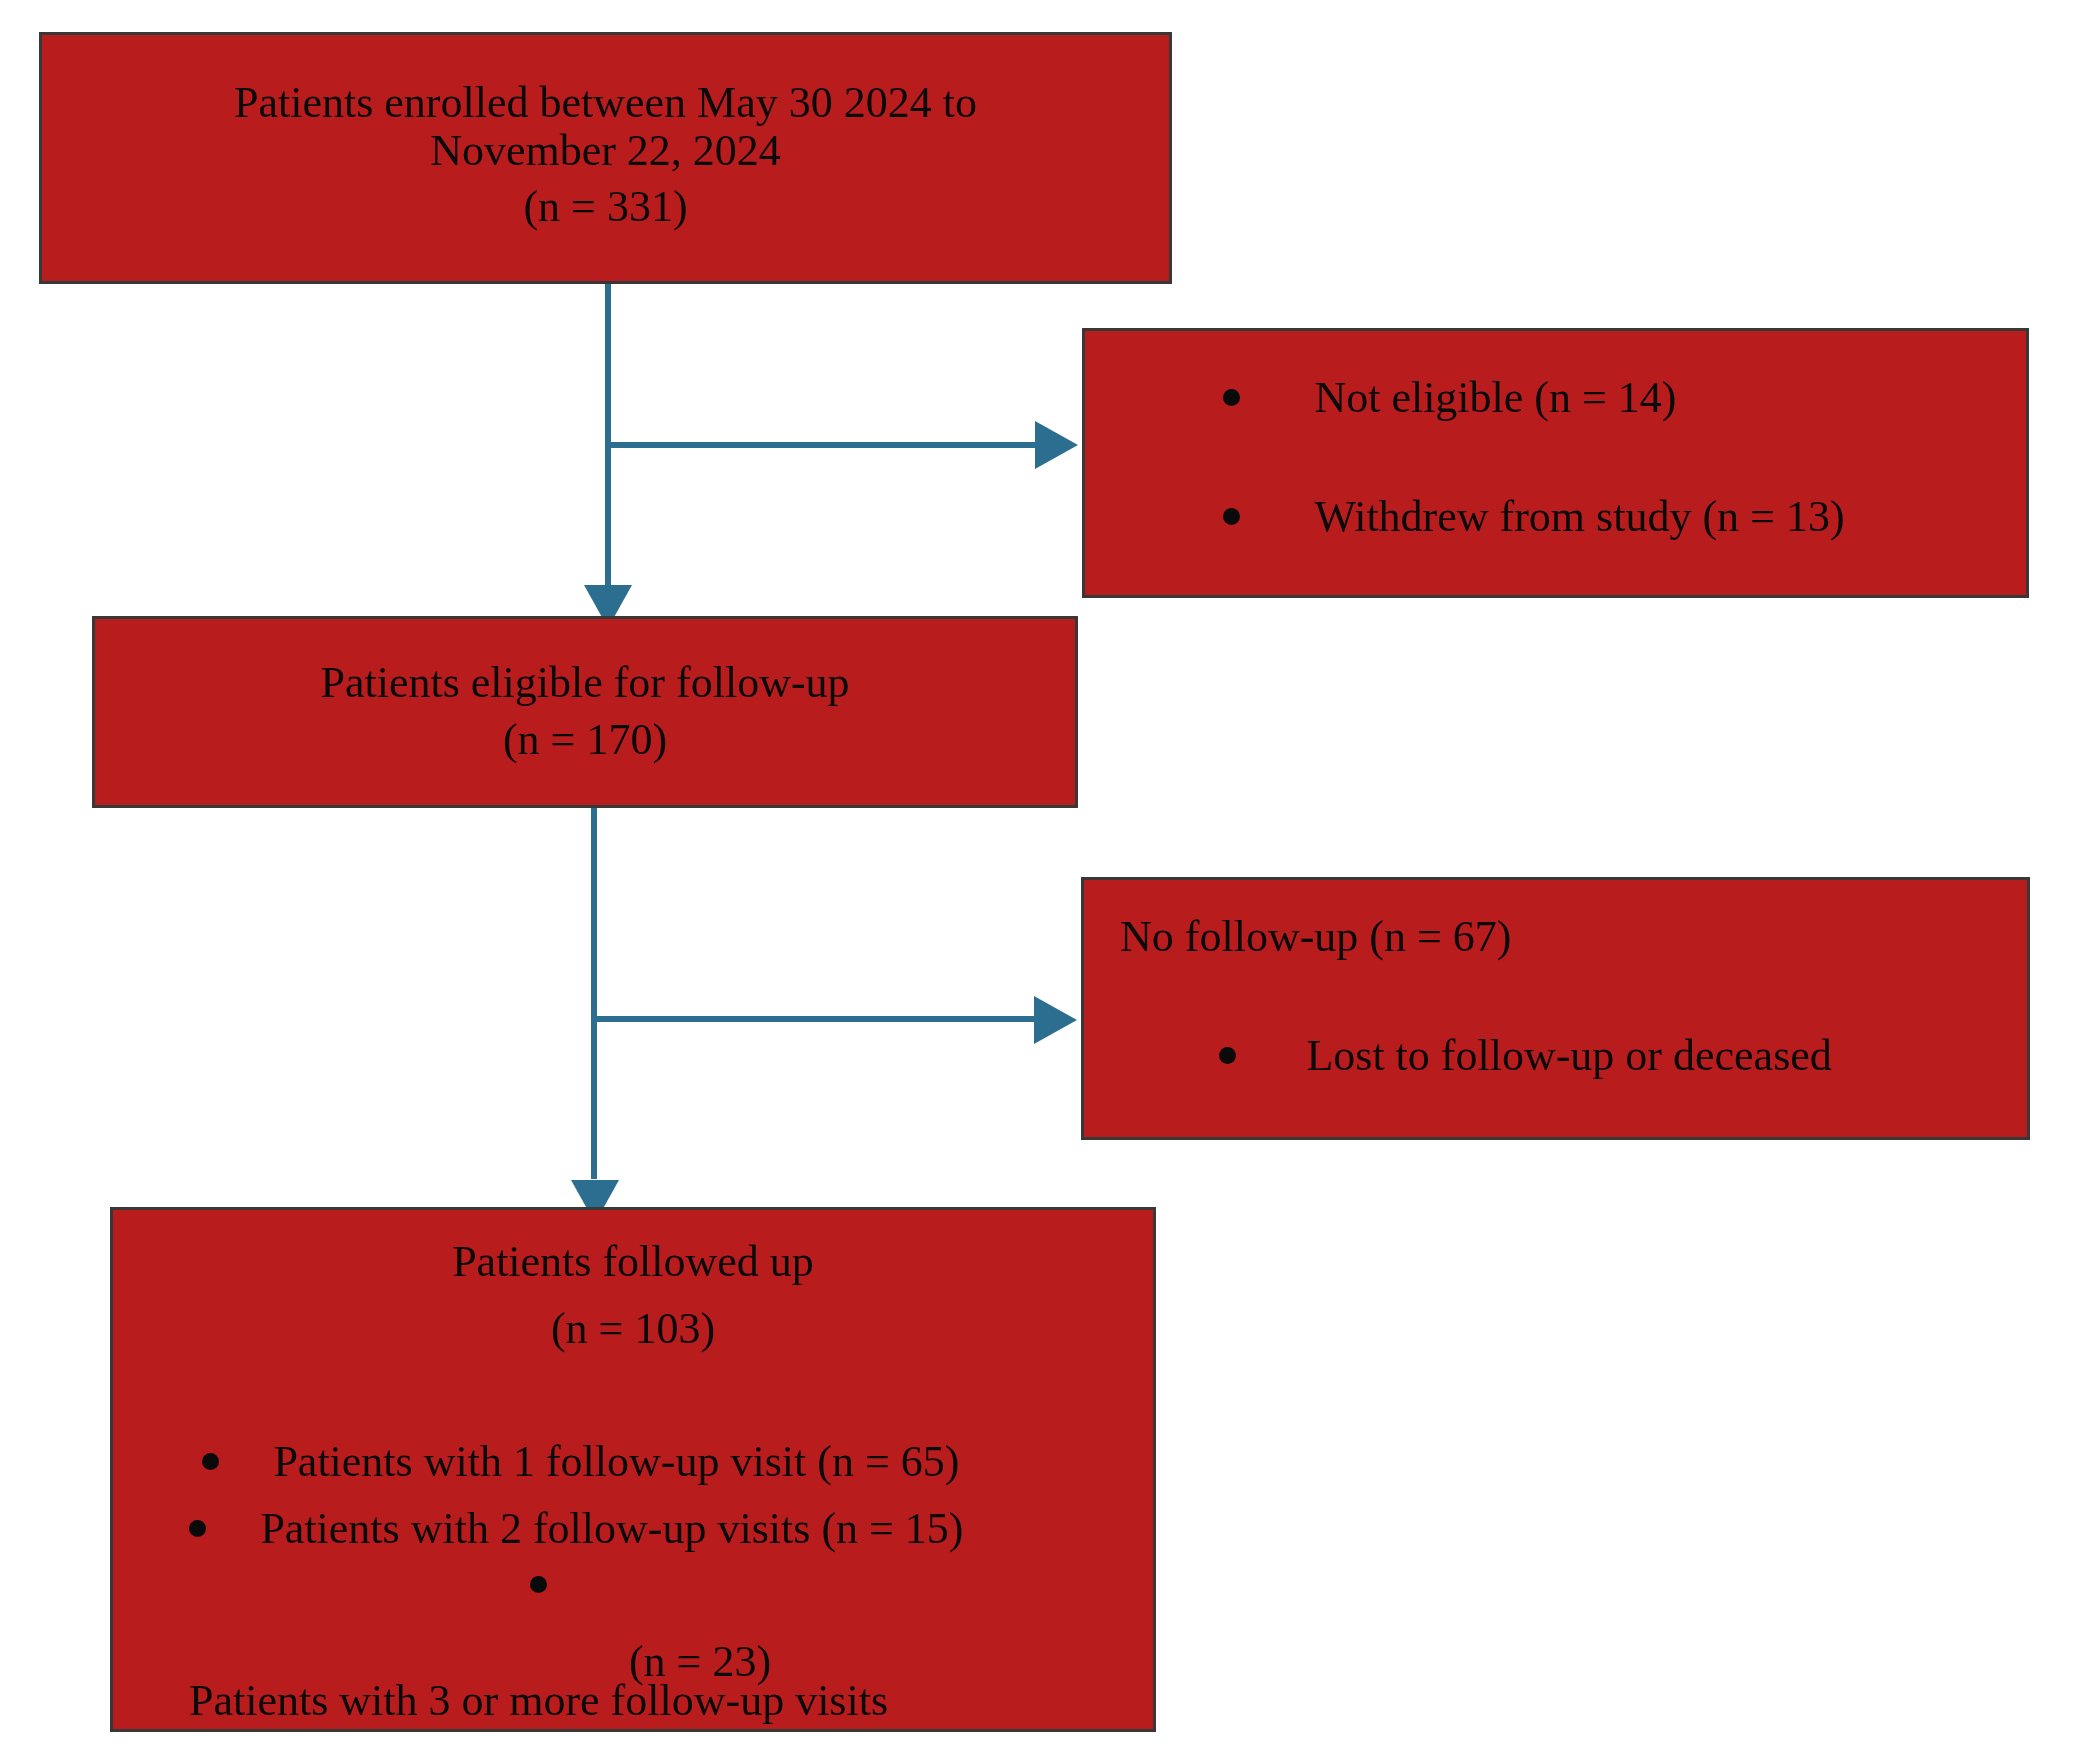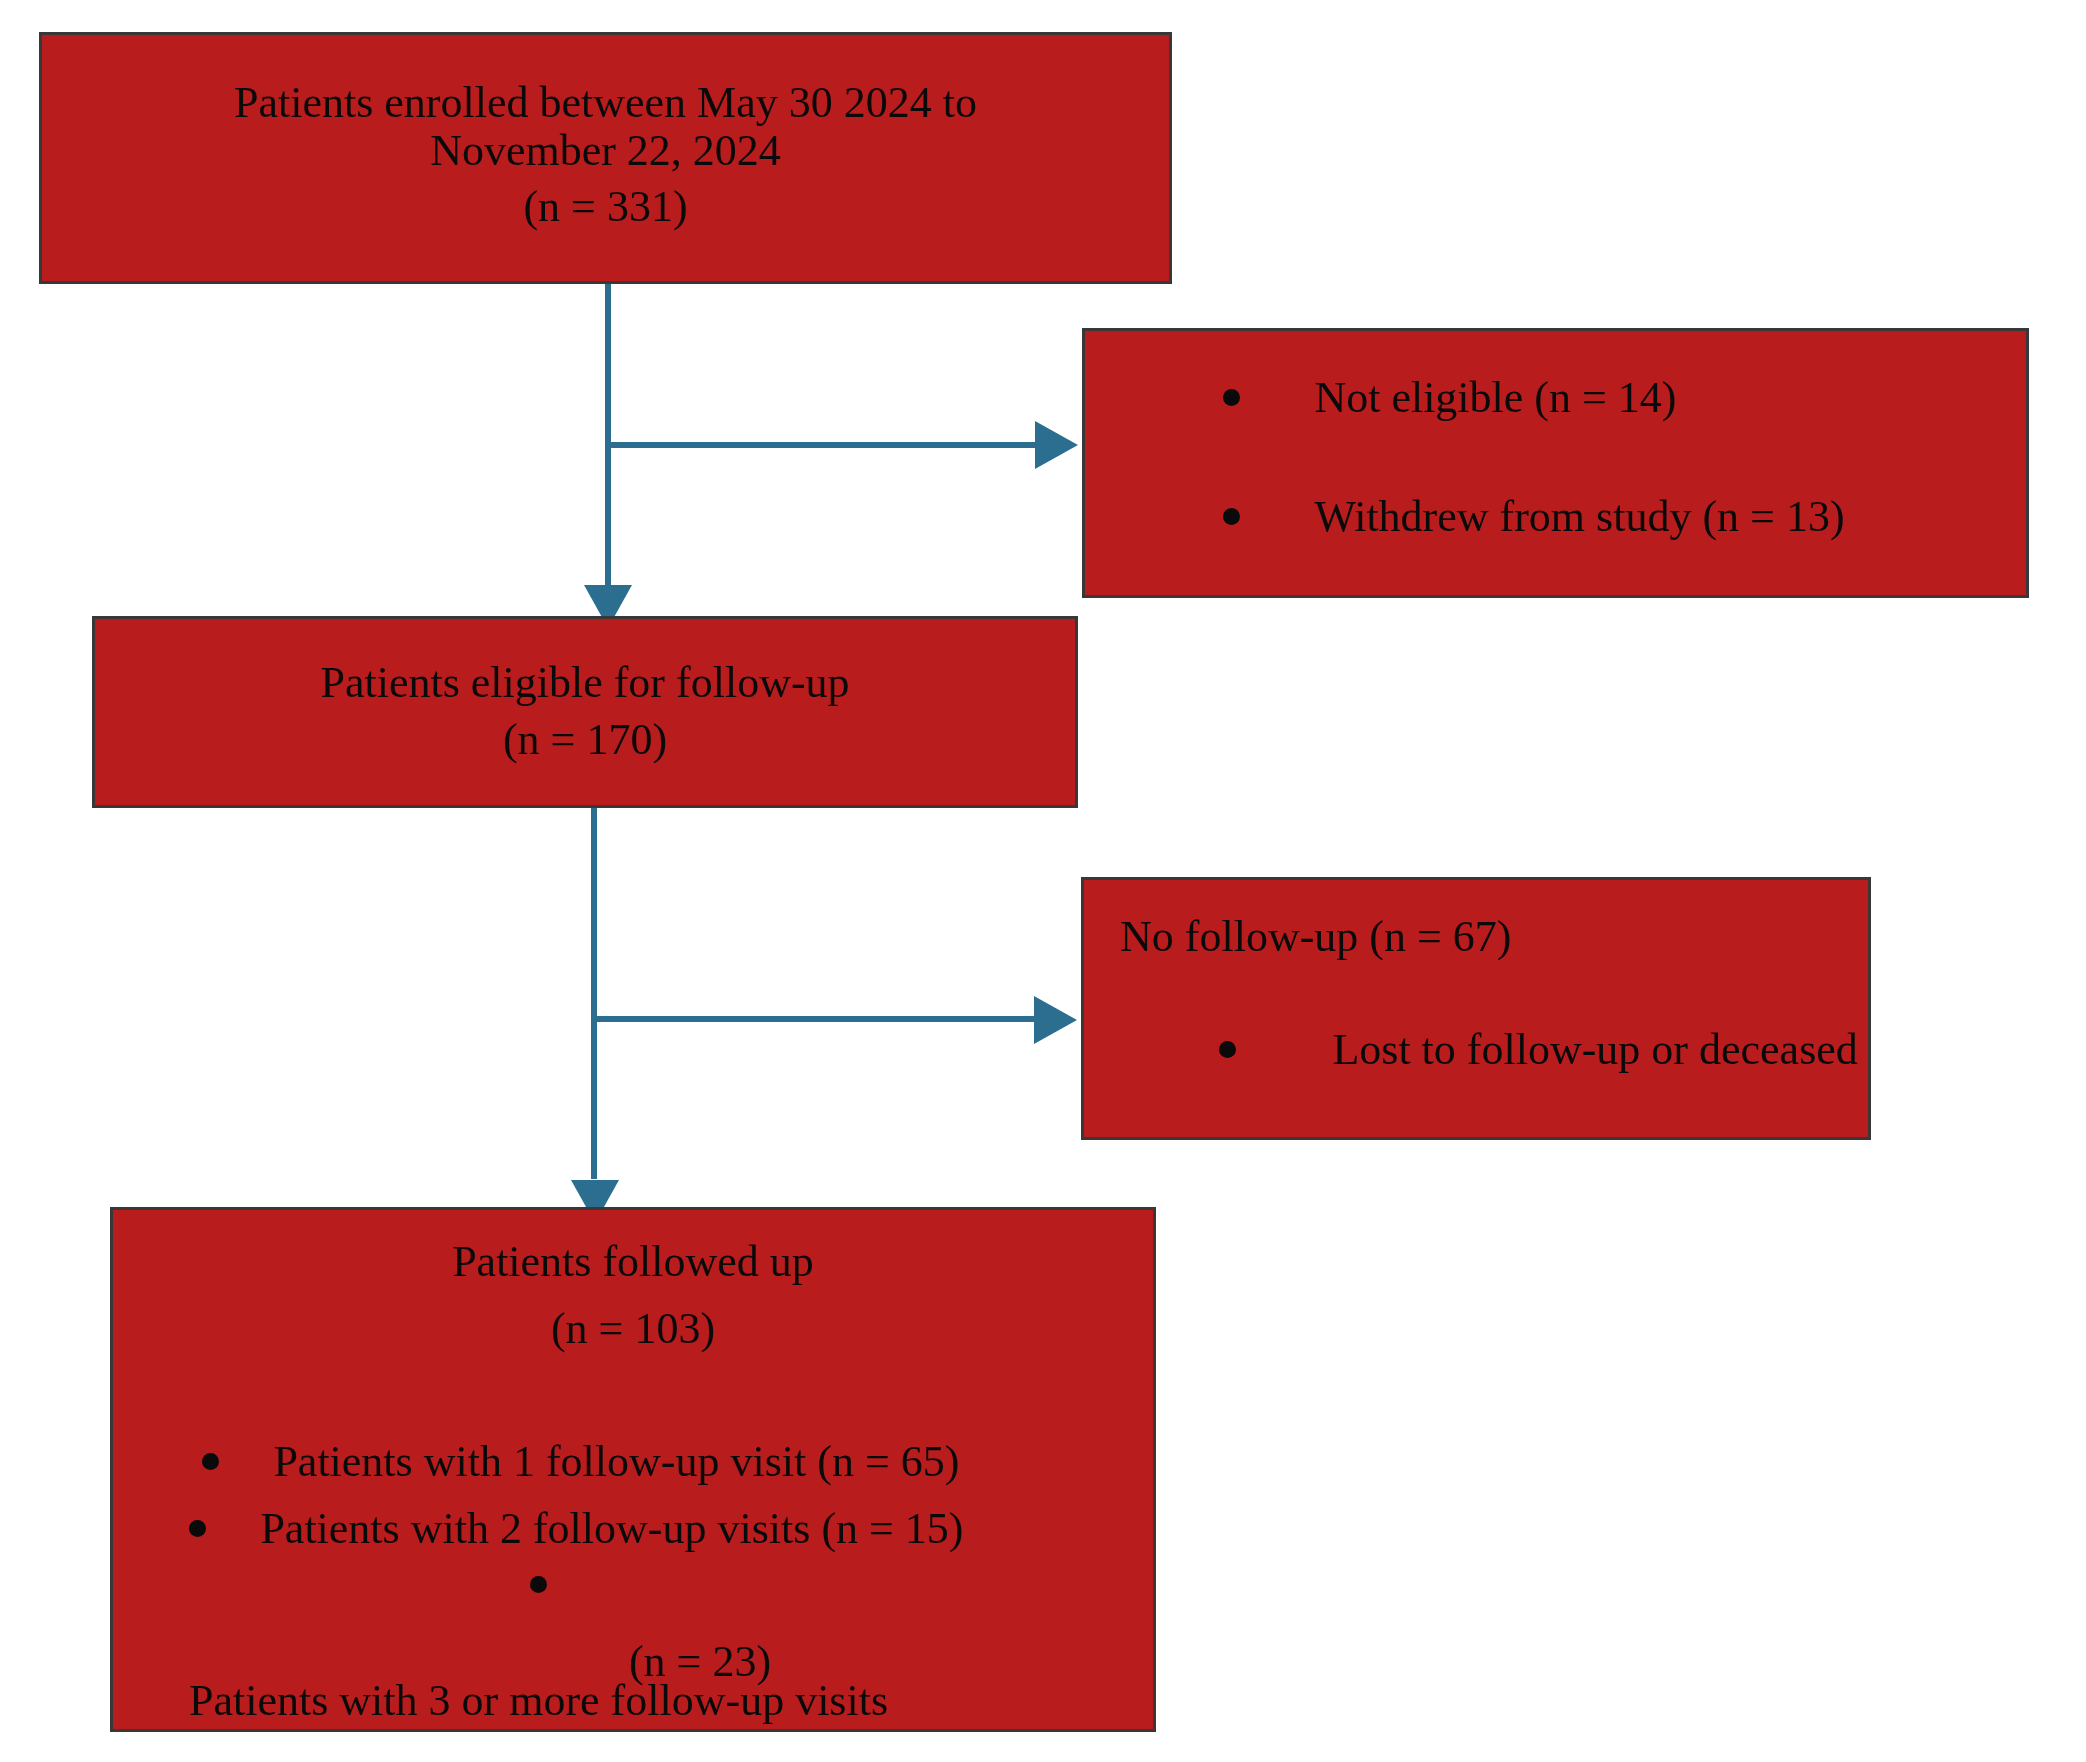--- a/index.html
+++ b/index.html
@@ -91,23 +91,23 @@
   <div class="tline" style="top:40px;">Patients eligible for follow-up</div>
   <div class="tline" style="top:97px;">(n = 170)</div>
 </div>
 
 <div class="aline" style="left:591px;top:808px;width:5.5px;height:371px;"></div>
 <div class="ah-down" style="left:571px;top:1180px;"></div>
 
 <div class="aline" style="left:591px;top:1016px;width:443px;height:5.5px;"></div>
 <div class="ah-right" style="left:1034px;top:996px;"></div>
 
-<div class="box" style="left:1081px;top:877px;width:790px;height:263px;">
+<div class="box" style="left:1081px;top:877px;width:949px;height:263px;">
   <div class="leftline" style="left:36px;top:33px;">No follow-up (n = 67)</div>
-  <div class="brow" style="left:135px;top:146px;gap:96px;font-family:Liberation Serif, serif;">
+  <div class="brow" style="left:135px;top:152px;gap:70px;font-family:Liberation Serif, serif;">
     <span class="dot"></span>
     <span>Lost to follow-up or deceased</span>
   </div>
 </div>
 
 <div class="box" style="left:110px;top:1207px;width:1046px;height:525px;">
   <div class="tline" style="top:28.4px;">Patients followed up</div>
   <div class="tline" style="top:95px;">(n = 103)</div>
 
   <div class="brow" style="left:89px;top:228px;gap:54px;">

